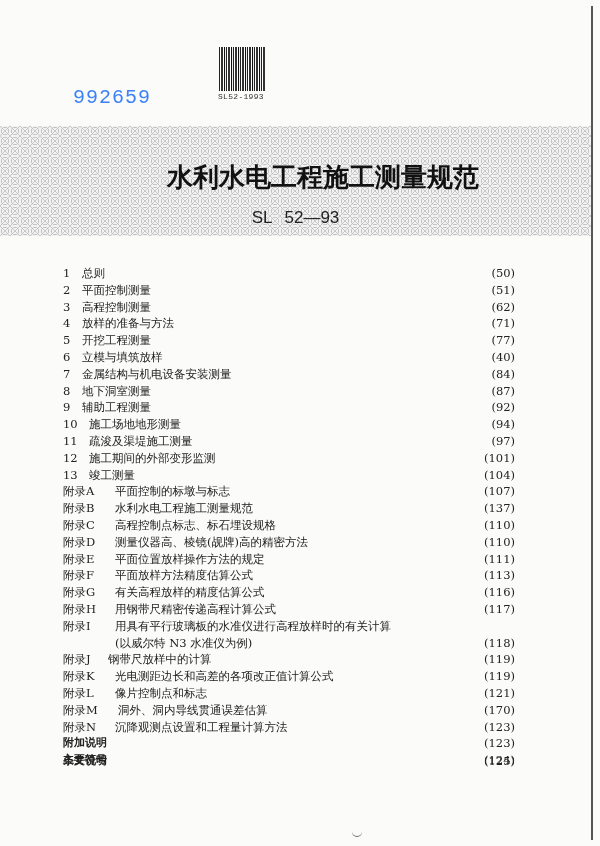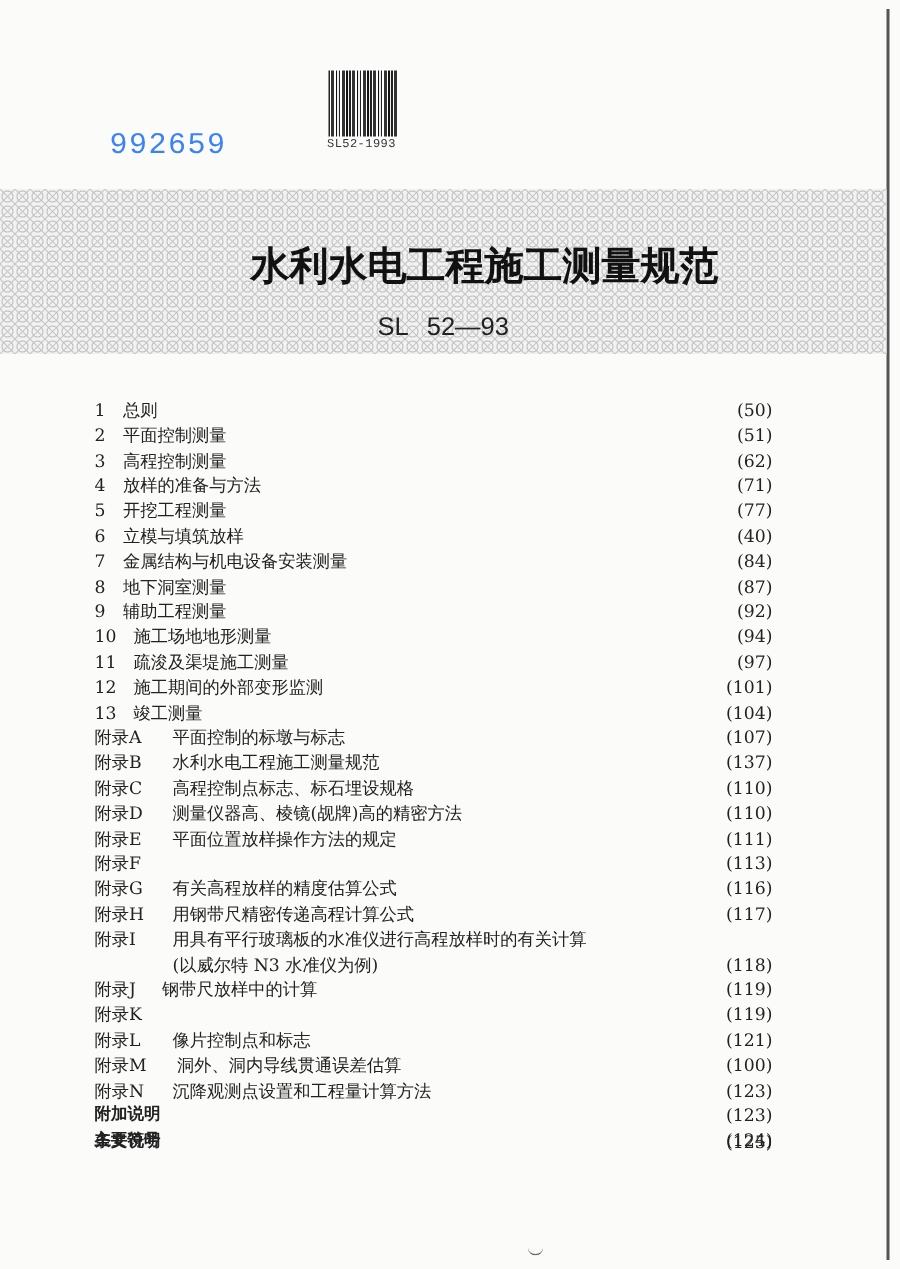--- a/index.html
+++ b/index.html
@@ -176,20 +176,21 @@
       <span class="label">测量仪器高、棱镜(觇牌)高的精密方法</span>
       <span class="page">(110)</span>
     </div>
   <div class="row appx" style="top:285.6px">
       <span class="num">附录E</span>
       <span class="label">平面位置放样操作方法的规定</span>
       <span class="page">(111)</span>
     </div>
   <div class="row appx" style="top:302.4px">
       <span class="num">附录F</span>
+      <span class="label">平面放样方法精度估算公式</span>
       <span class="page">(113)</span>
     </div>
   <div class="row appx" style="top:319.2px">
       <span class="num">附录G</span>
       <span class="label">有关高程放样的精度估算公式</span>
       <span class="page">(116)</span>
     </div>
   <div class="row appx" style="top:336px">
       <span class="num">附录H</span>
       <span class="label">用钢带尺精密传递高程计算公式</span>
@@ -204,31 +205,32 @@
       <span class="label">(以威尔特 N3 水准仪为例)</span>
       <span class="page">(118)</span>
     </div>
   <div class="row appx" style="top:386.4px">
       <span class="num">附录J</span>
       <span class="label" style="left:108px">钢带尺放样中的计算</span>
       <span class="page">(119)</span>
     </div>
   <div class="row appx" style="top:403.2px">
       <span class="num">附录K</span>
+      <span class="label">光电测距边长和高差的各项改正值计算公式</span>
       <span class="page">(119)</span>
     </div>
   <div class="row appx" style="top:420px">
       <span class="num">附录L</span>
       <span class="label">像片控制点和标志</span>
       <span class="page">(121)</span>
     </div>
   <div class="row appx" style="top:436.8px">
       <span class="num">附录M</span>
       <span class="label" style="left:118px">洞外、洞内导线贯通误差估算</span>
-      <span class="page">(100)</span>
+      <span class="page">(170)</span>
     </div>
   <div class="row appx" style="top:453.6px">
       <span class="num">附录N</span>
       <span class="label">沉降观测点设置和工程量计算方法</span>
       <span class="page">(123)</span>
     </div>
 
   <div class="row bold" style="top:470.4px">
       <span class="label">附加说明</span>
       <span class="page">(123)</span>

